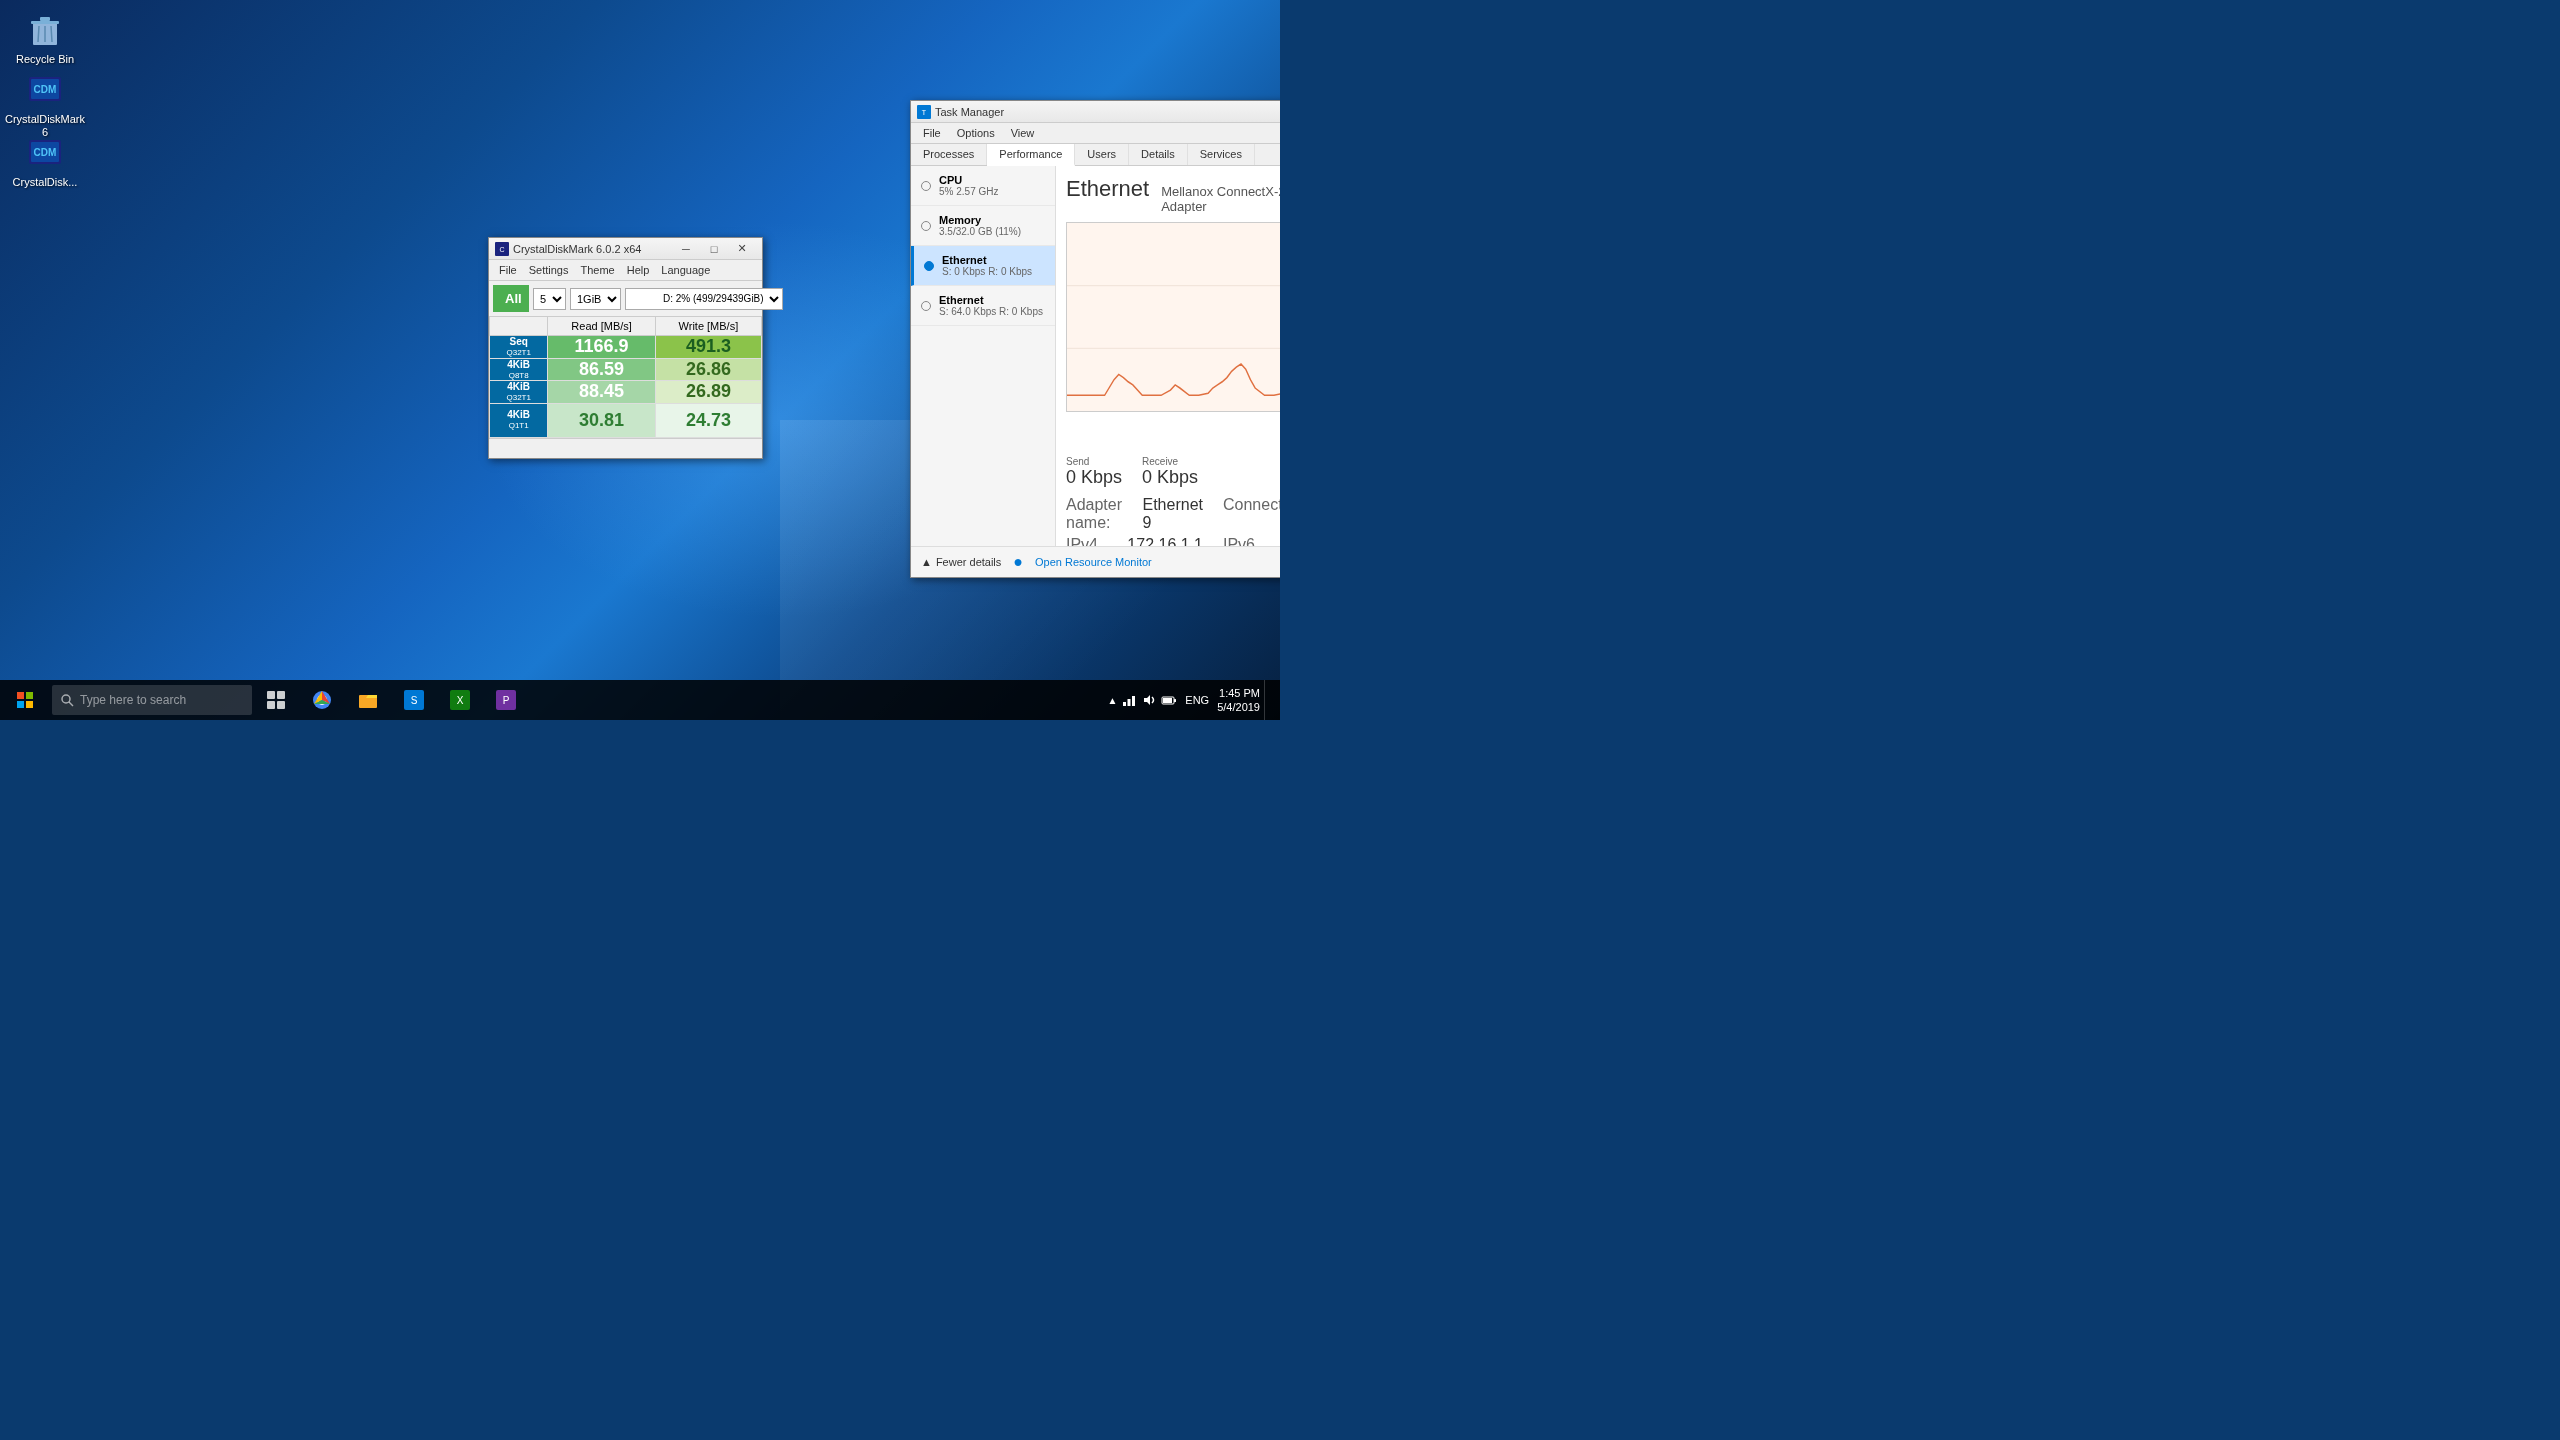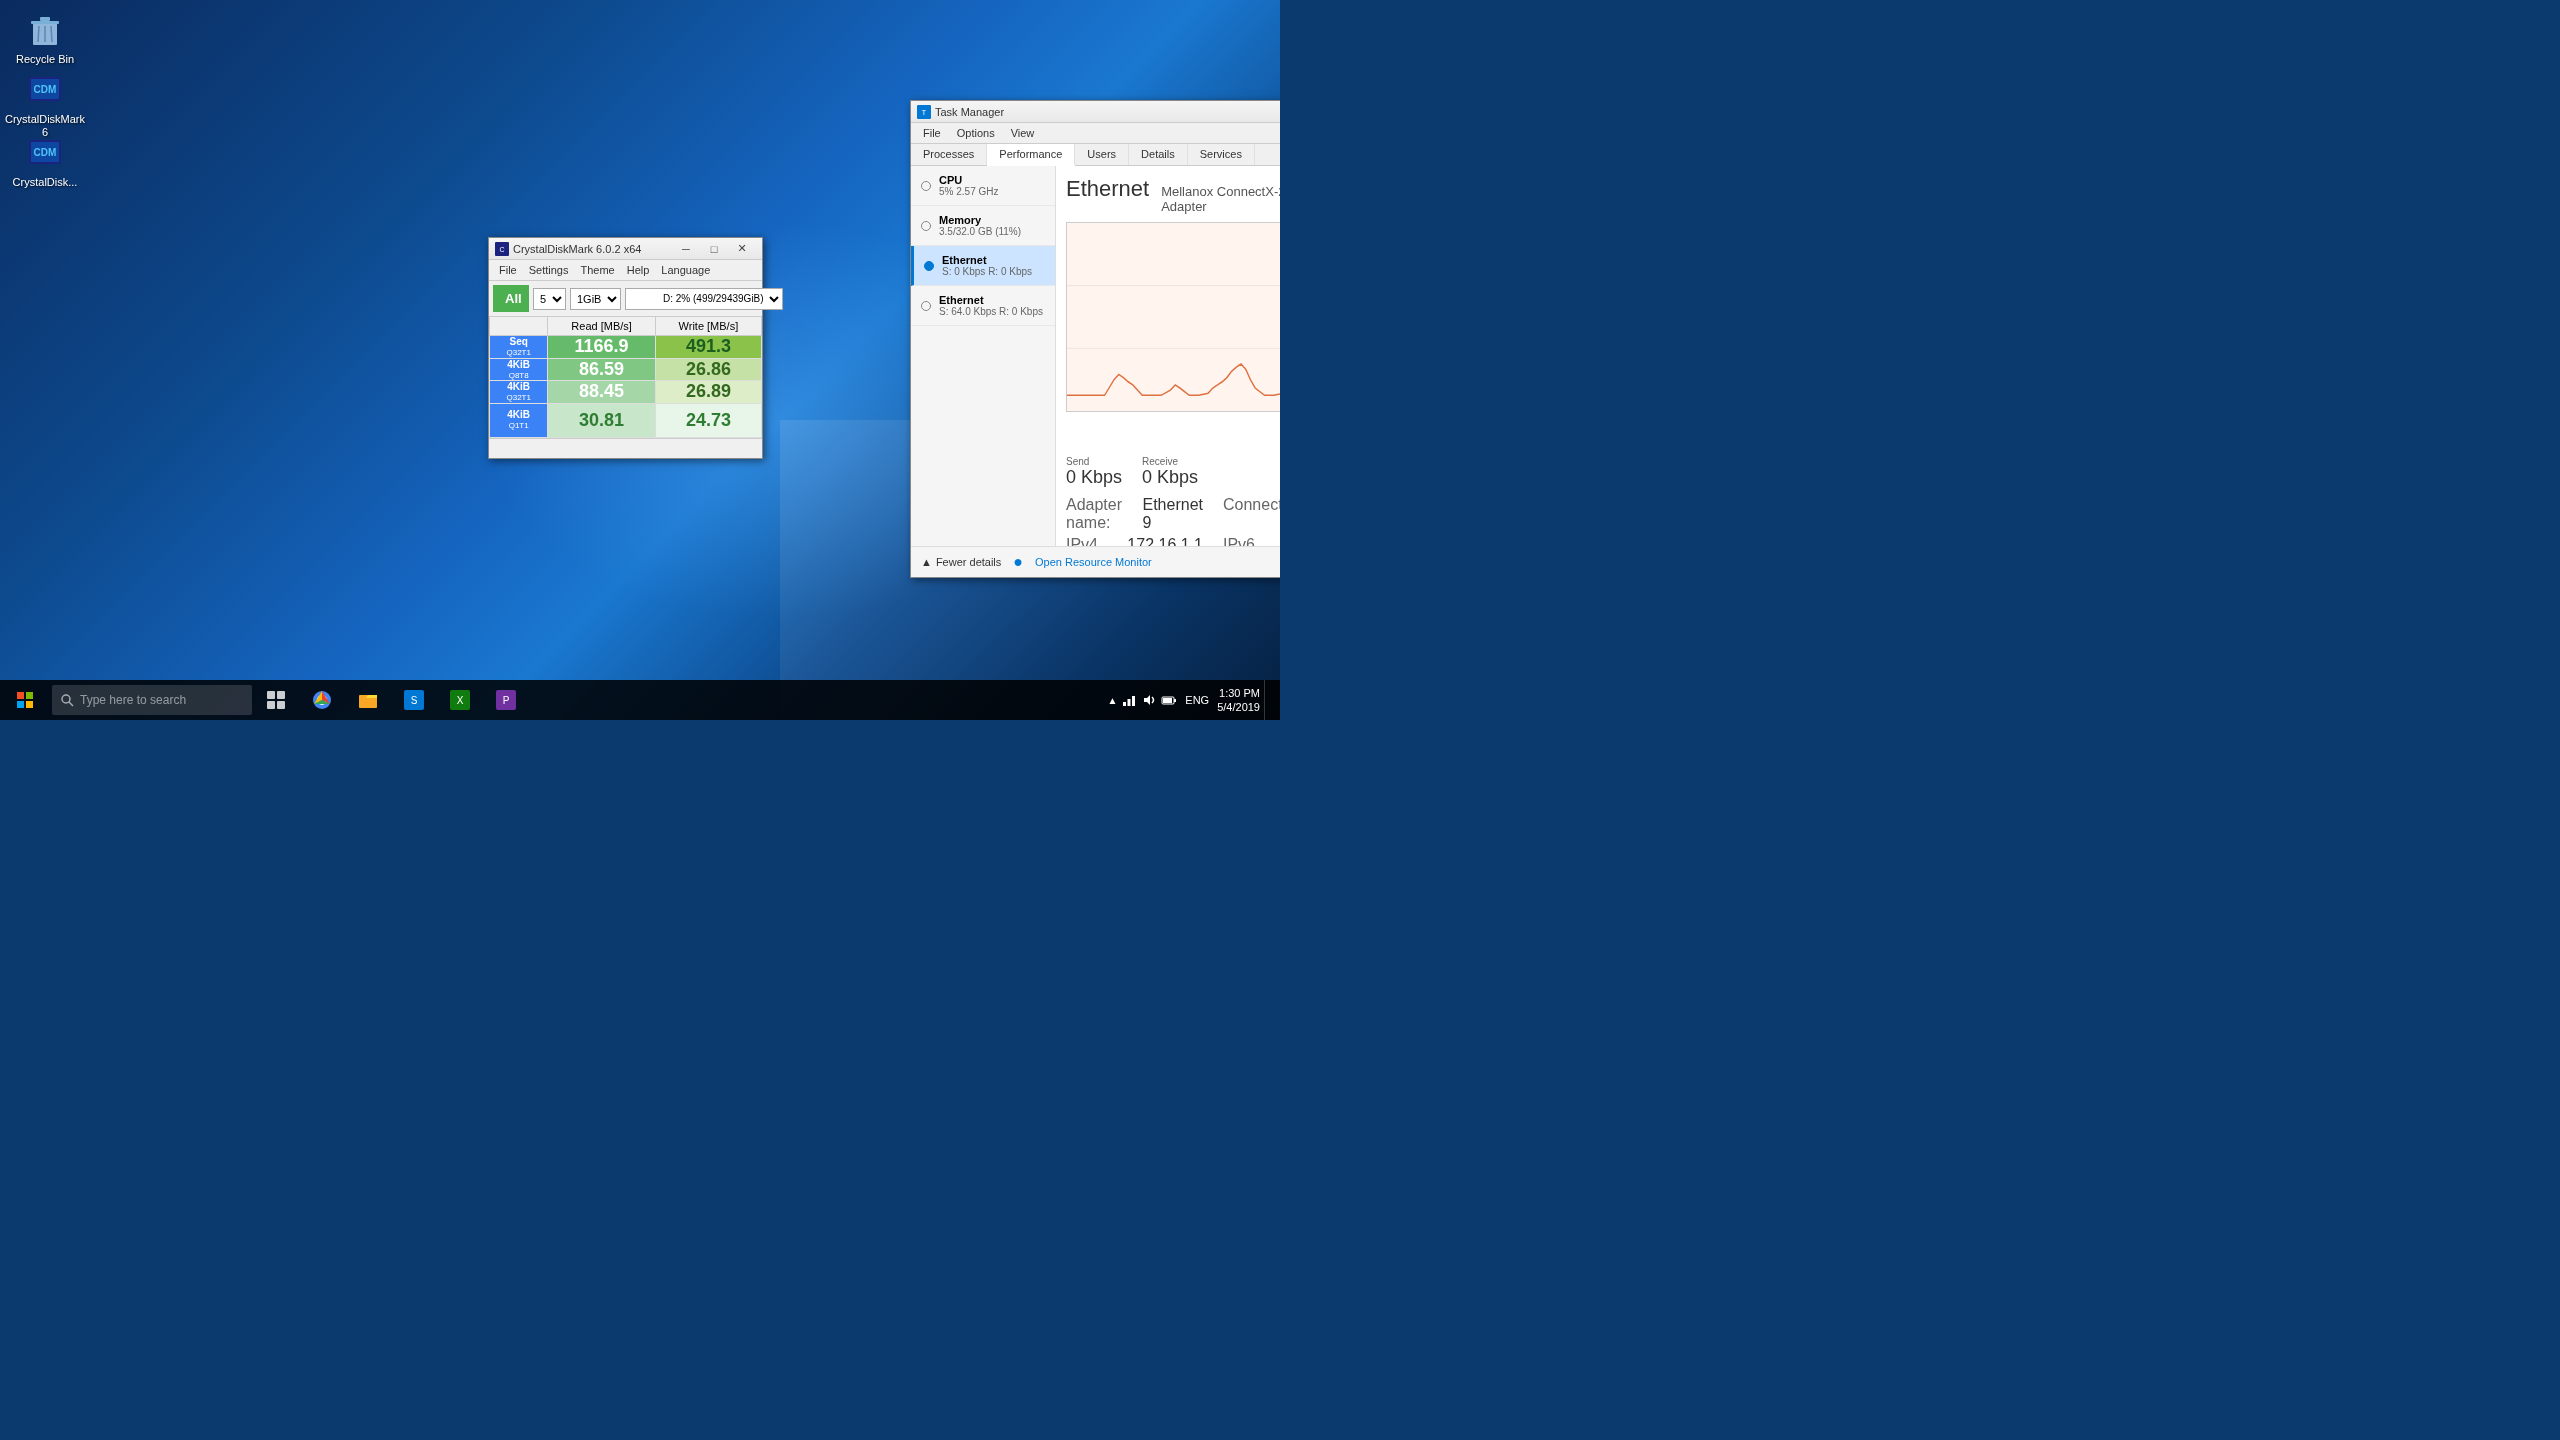--- a/index.html
+++ b/index.html
@@ -226,21 +226,21 @@
       font-size: 11px;
       text-align: center;
       font-weight: normal;
     }
     .cdm-table td {
       border: 1px solid #ddd;
       padding: 0;
       text-align: center;
     }
     .row-label {
-      background: #3b82f6;
+      background: #0369a1;
       color: white;
       font-size: 9px;
       padding: 4px 3px;
       line-height: 1.2;
       min-width: 40px;
     }
     .row-label .main { font-size: 10px; font-weight: bold; }
     .row-label .sub { font-size: 8px; }
     .value-cell {
       padding: 6px 4px;
@@ -763,20 +763,20 @@
         </svg>
 
         <svg width="16" height="16" viewBox="0 0 16 16" style="cursor:pointer;">
           <rect x="1" y="5" width="12" height="7" rx="1" fill="none" stroke="white" stroke-width="1"></rect>
           <rect x="2" y="6" width="9" height="5" fill="white"></rect>
           <rect x="13" y="7" width="2" height="3" rx="0.5" fill="white"></rect>
         </svg>
       </div>
       <div style="font-size:11px; cursor:pointer; color:white; margin: 0 4px;">ENG</div>
       <div class="taskbar-time" style="cursor:pointer;">
-        <div>1:30 PM</div>
+        <div>1:45 PM</div>
         <div>5/4/2019</div>
       </div>
       <div style="width:8px; height:40px; border-left:1px solid rgba(255,255,255,0.2); cursor:pointer;"></div>
     </div>
   </div>
 
 </div>
 
 </body></html>

